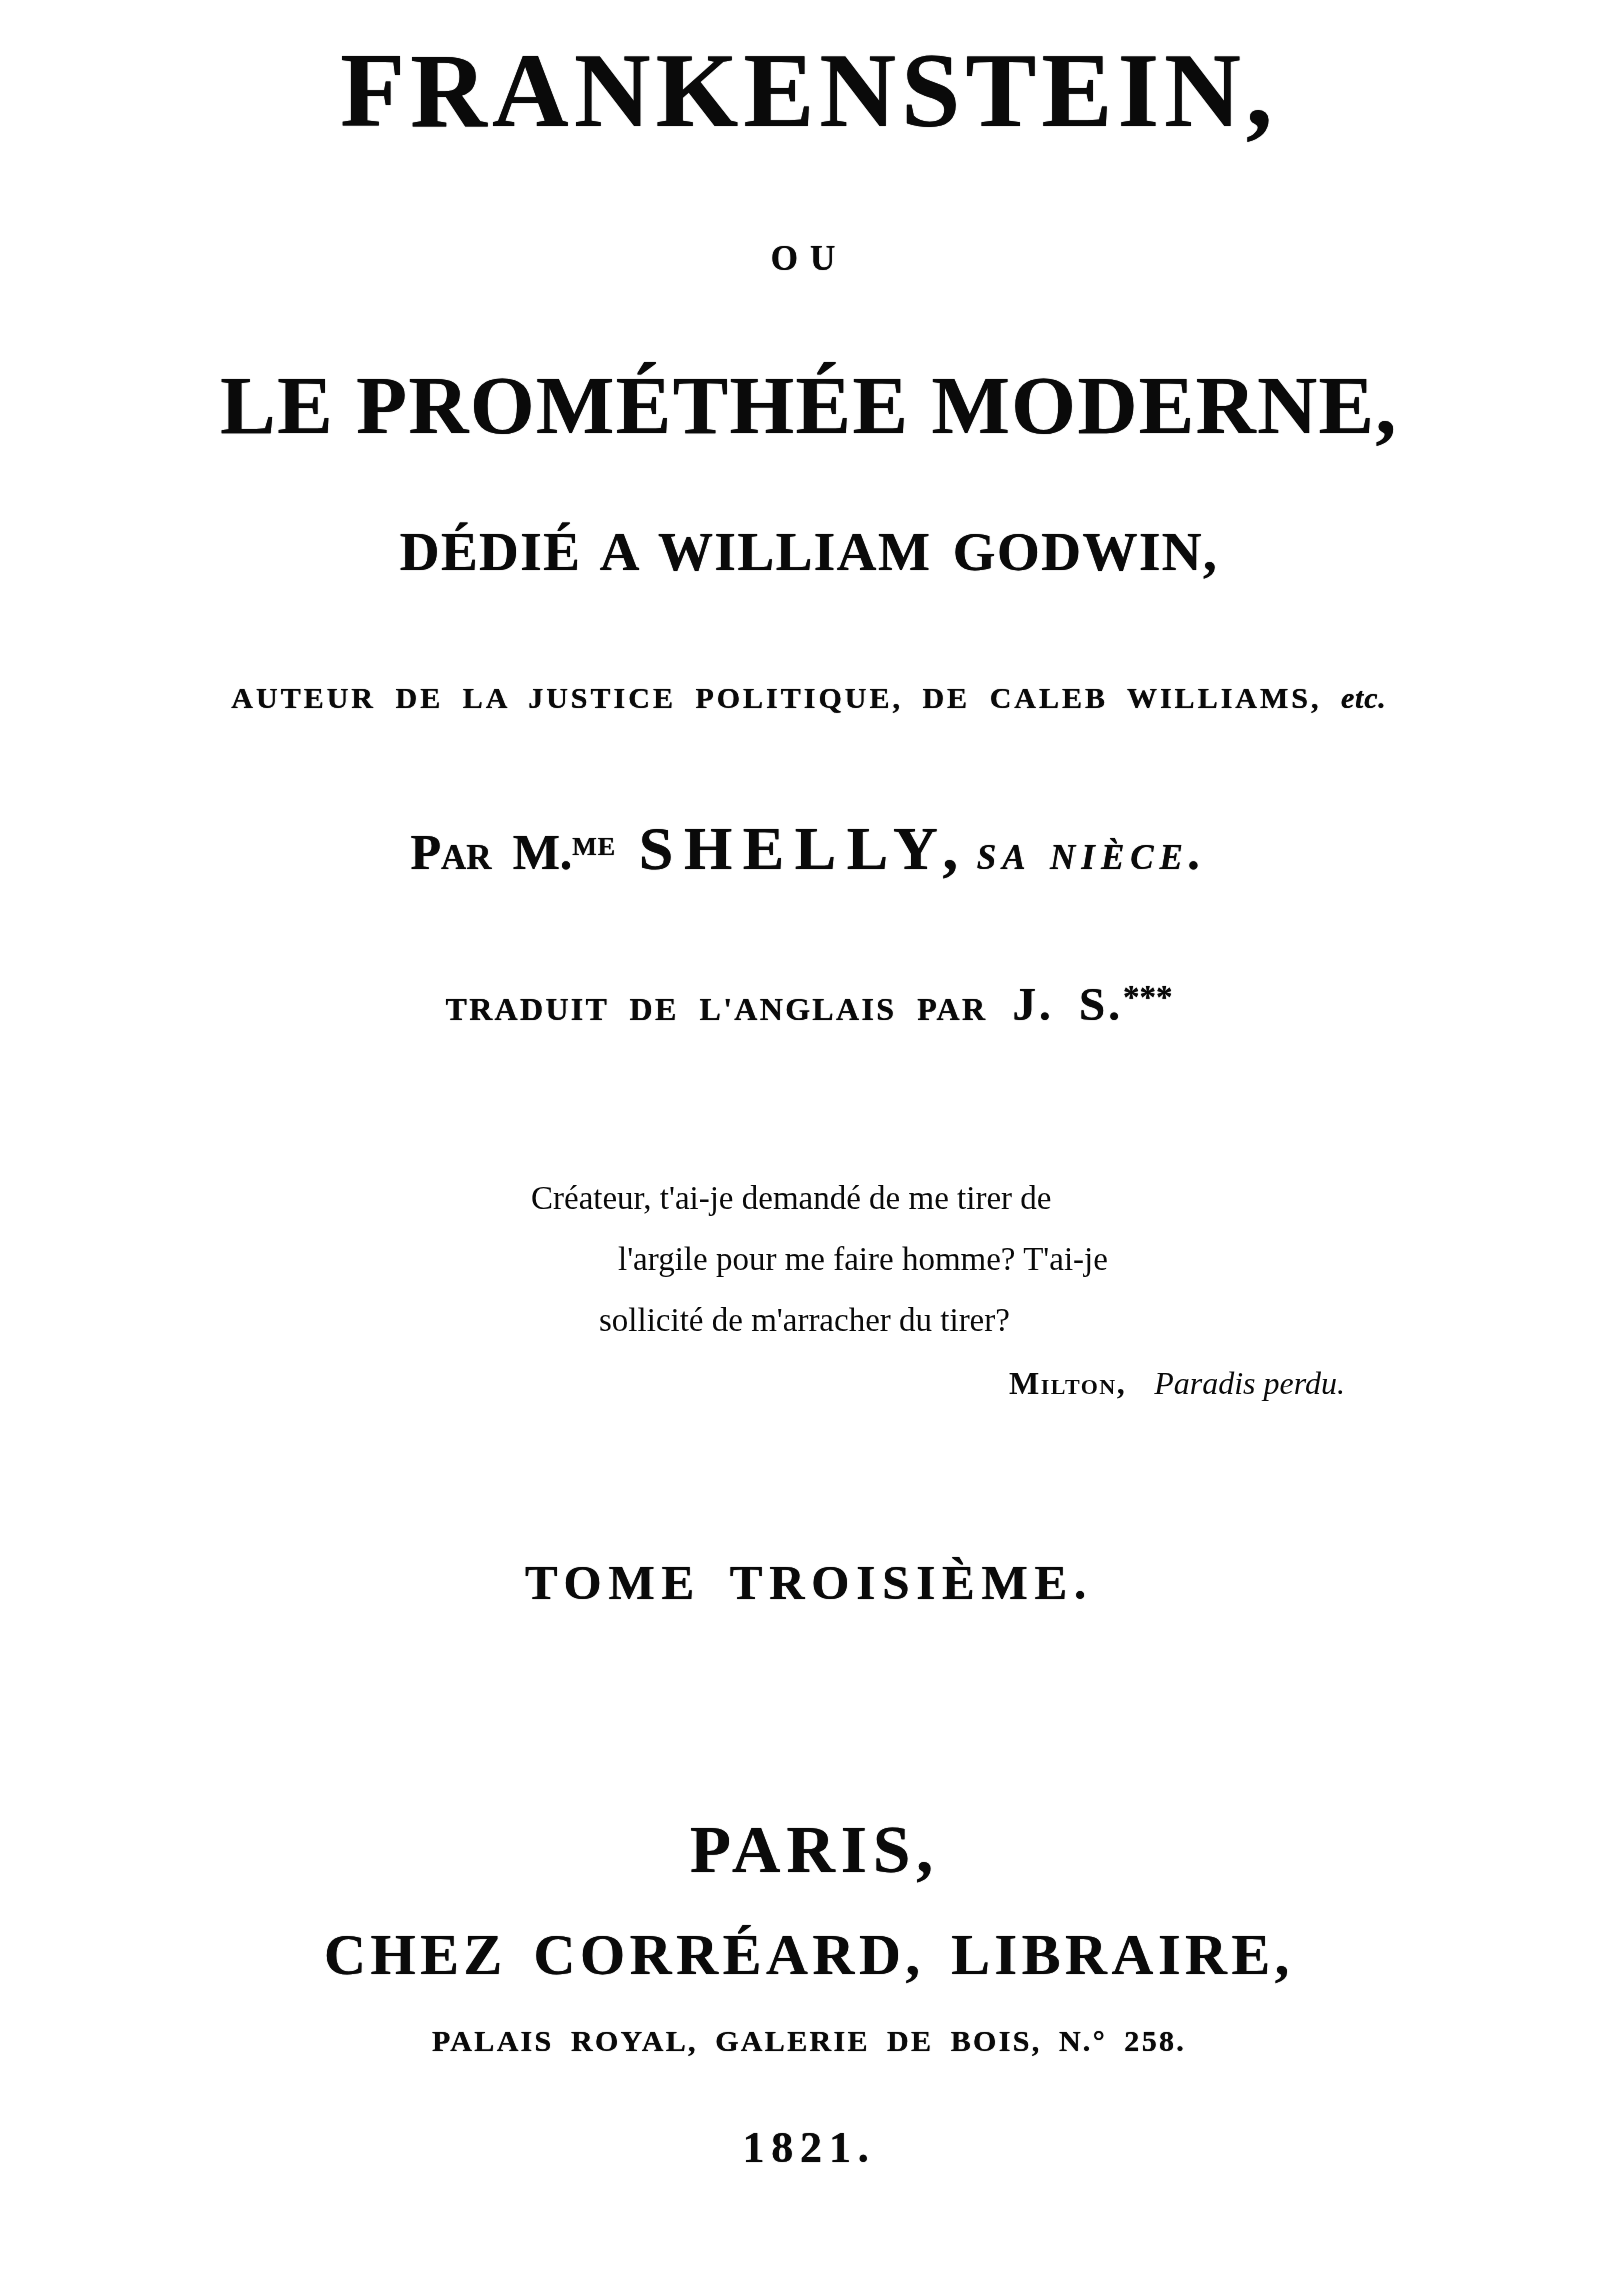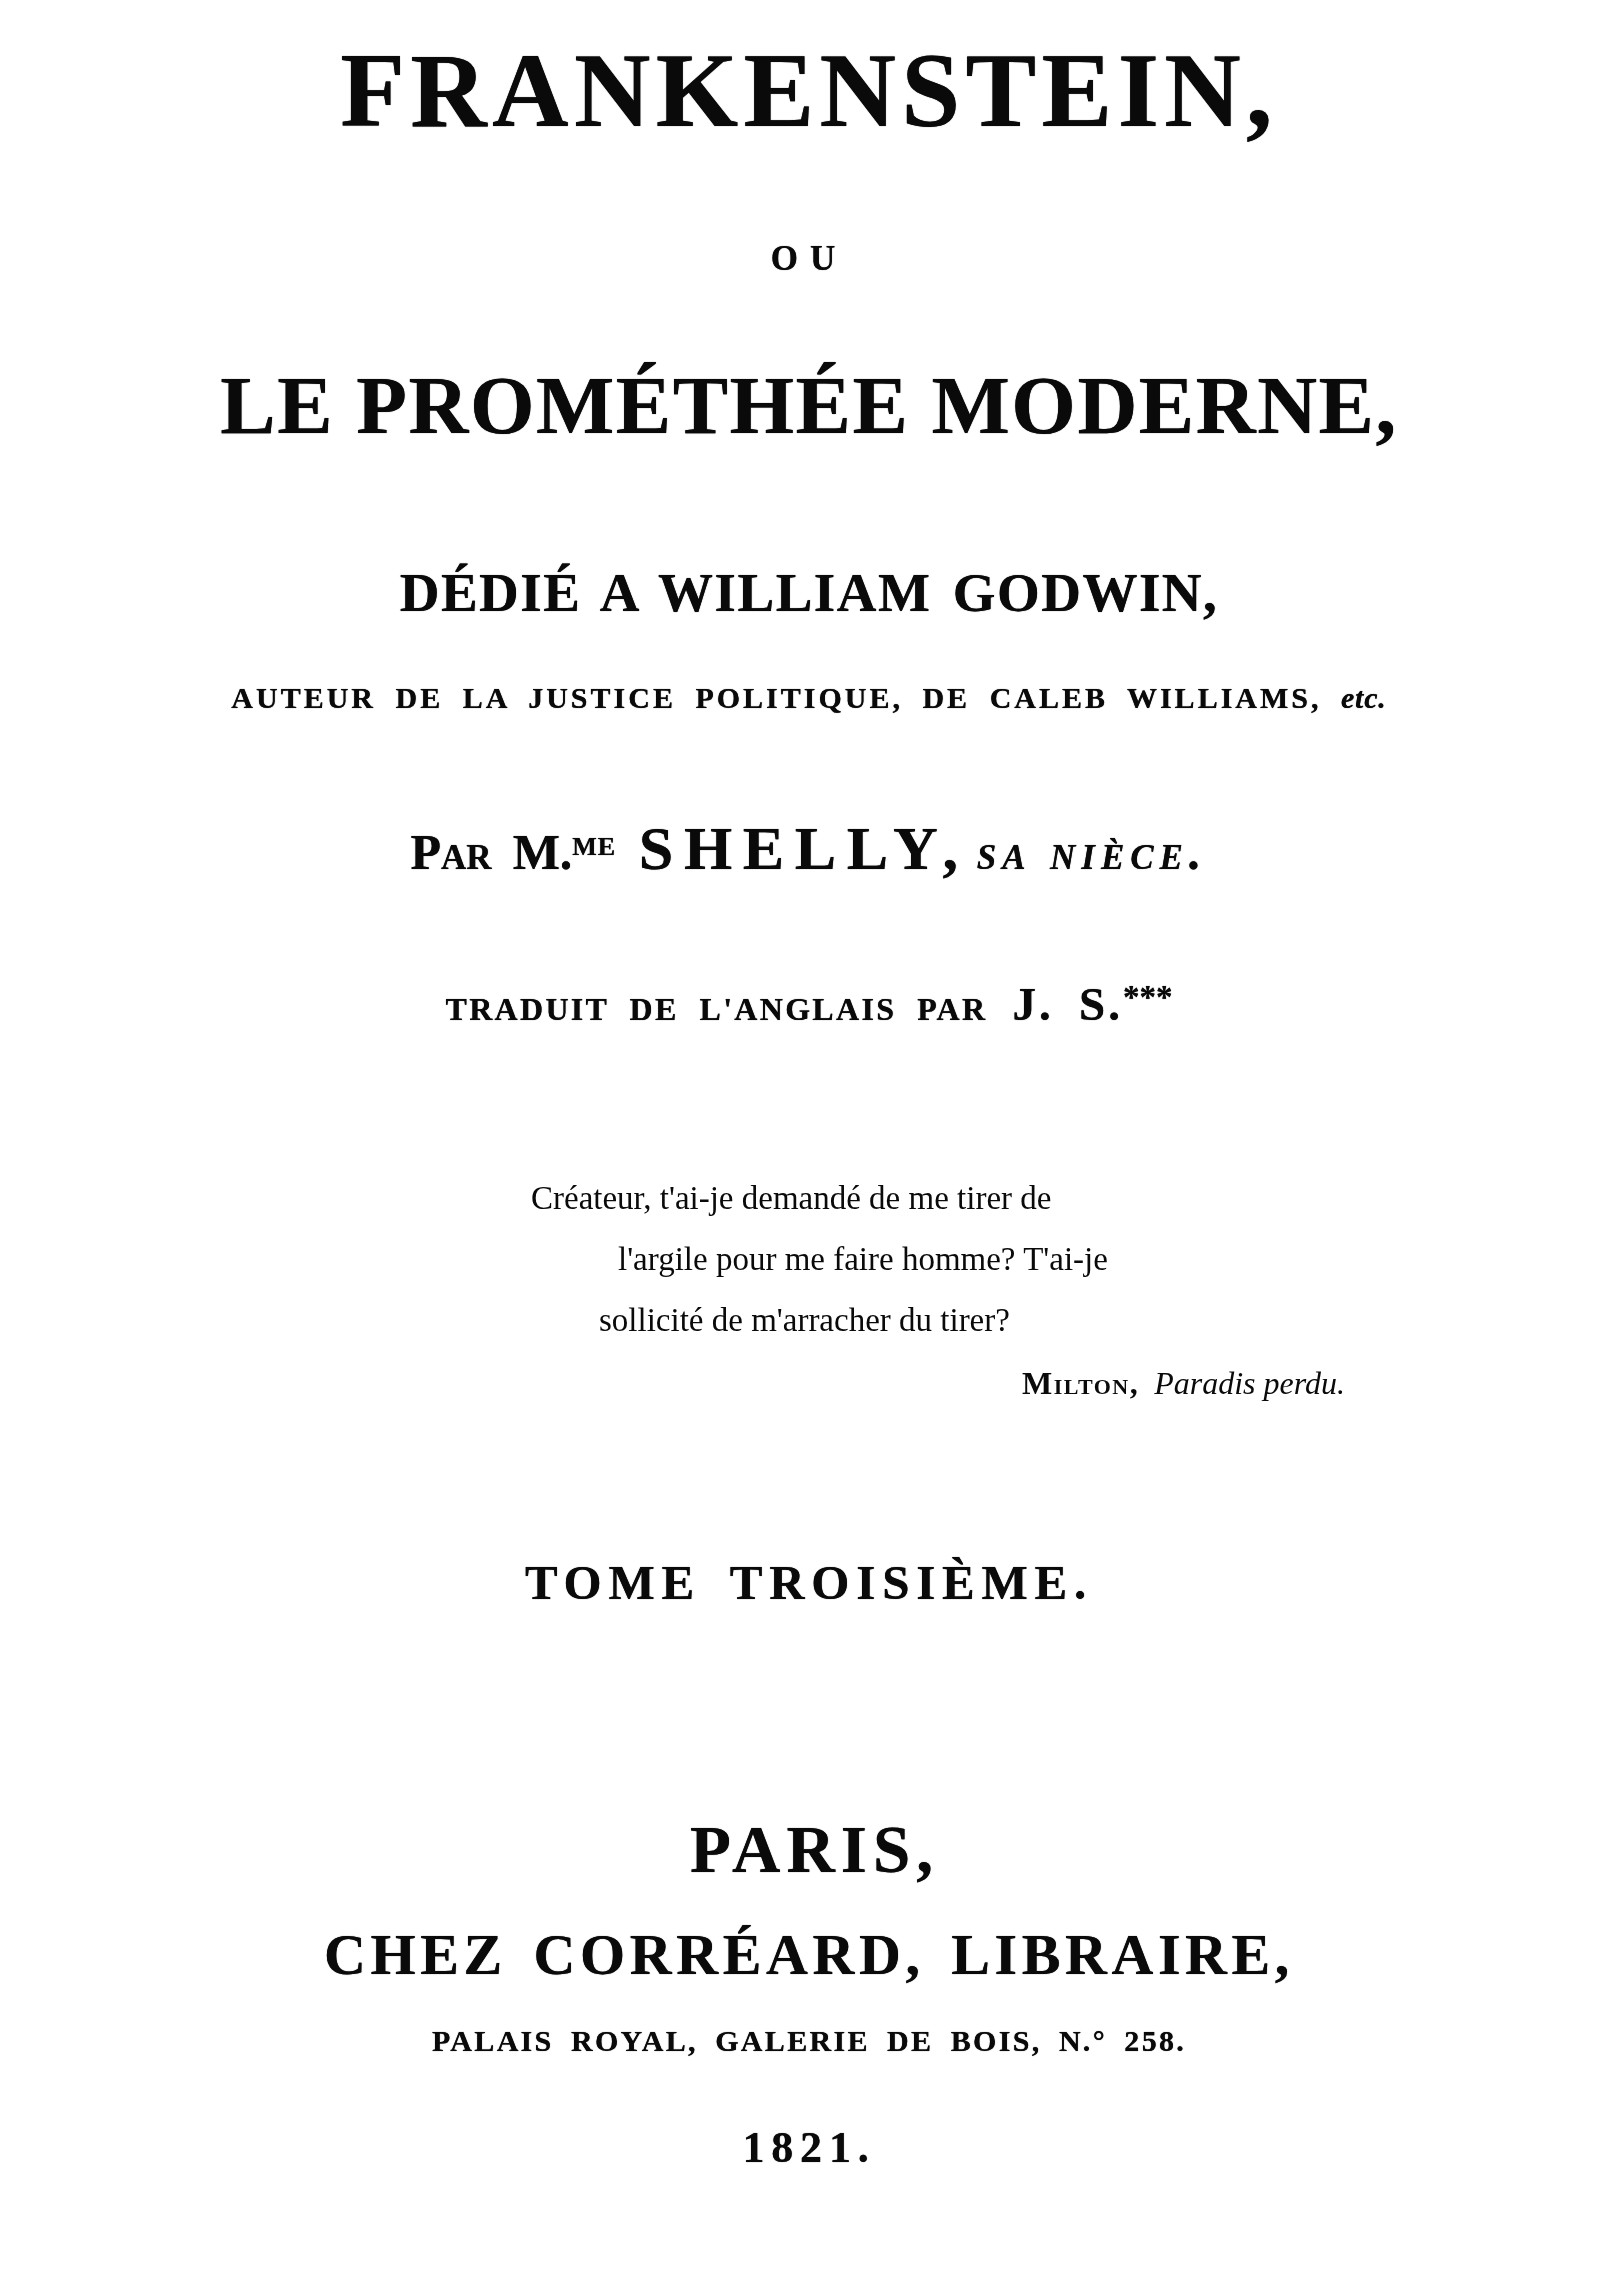--- a/index.html
+++ b/index.html
@@ -35,21 +35,21 @@
     top: 239px;
     font-size: 35px;
     letter-spacing: 12px;
   }
   .subtitle {
     top: 357px;
     font-size: 83px;
     letter-spacing: 1.5px;
   }
   .dedication {
-    top: 561px;
+    top: 520px;
     font-size: 55px;
     letter-spacing: 1.5px;
     word-spacing: 6px;
   }
   .author-credit {
     top: 681px;
     font-size: 30px;
     letter-spacing: 3px;
     word-spacing: 9px;
   }
@@ -112,21 +112,21 @@
   .ep-l2 { padding-left: 87px; }
   .ep-l3 { padding-left: 68px; }
   .ep-attr {
     margin-top: 13.7px;
     text-align: right;
     padding-right: 34px;
     font-size: 32px;
     white-space: nowrap;
   }
   .ep-attr .sc { font-variant: small-caps; font-weight: bold; letter-spacing: 1.5px; }
-  .ep-attr .work { font-style: italic; margin-left: 15px; }
+  .ep-attr .work { font-style: italic; margin-left: 28px; }
   .volume {
     top: 1554px;
     font-size: 49px;
     letter-spacing: 6.8px;
     word-spacing: 10.6px;
   }
   .city {
     top: 1811px;
     font-size: 67px;
     letter-spacing: 6px;

